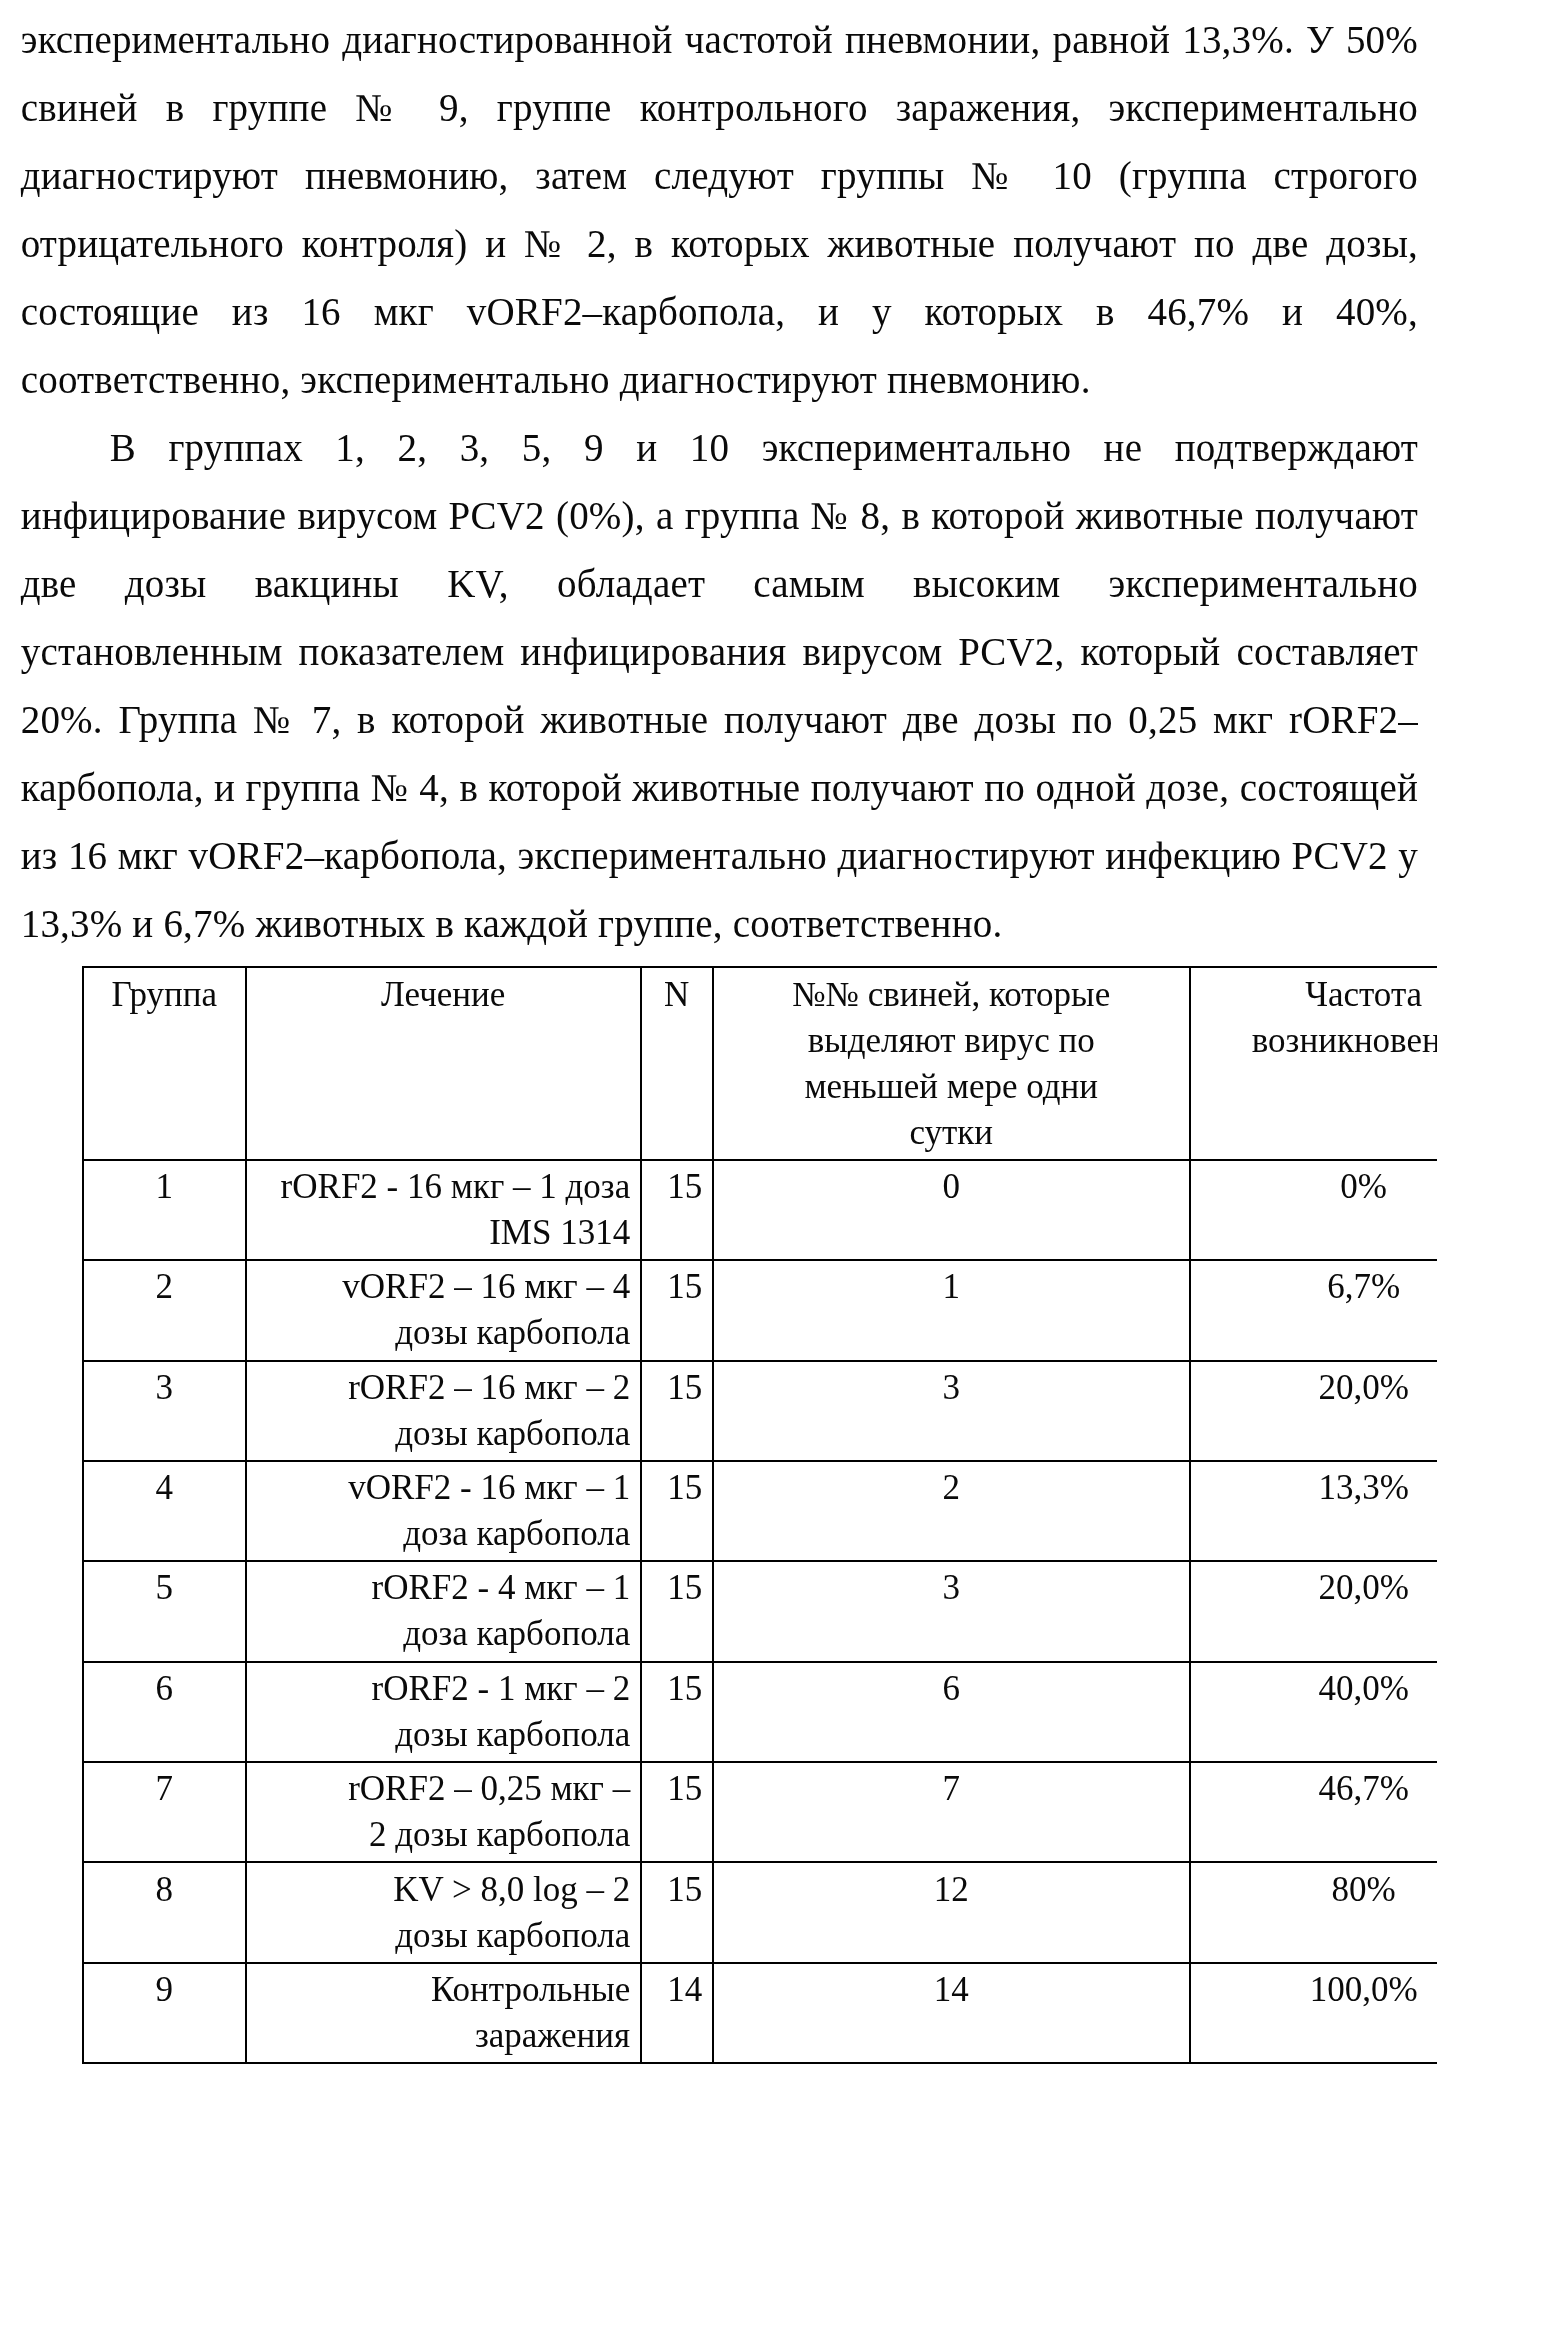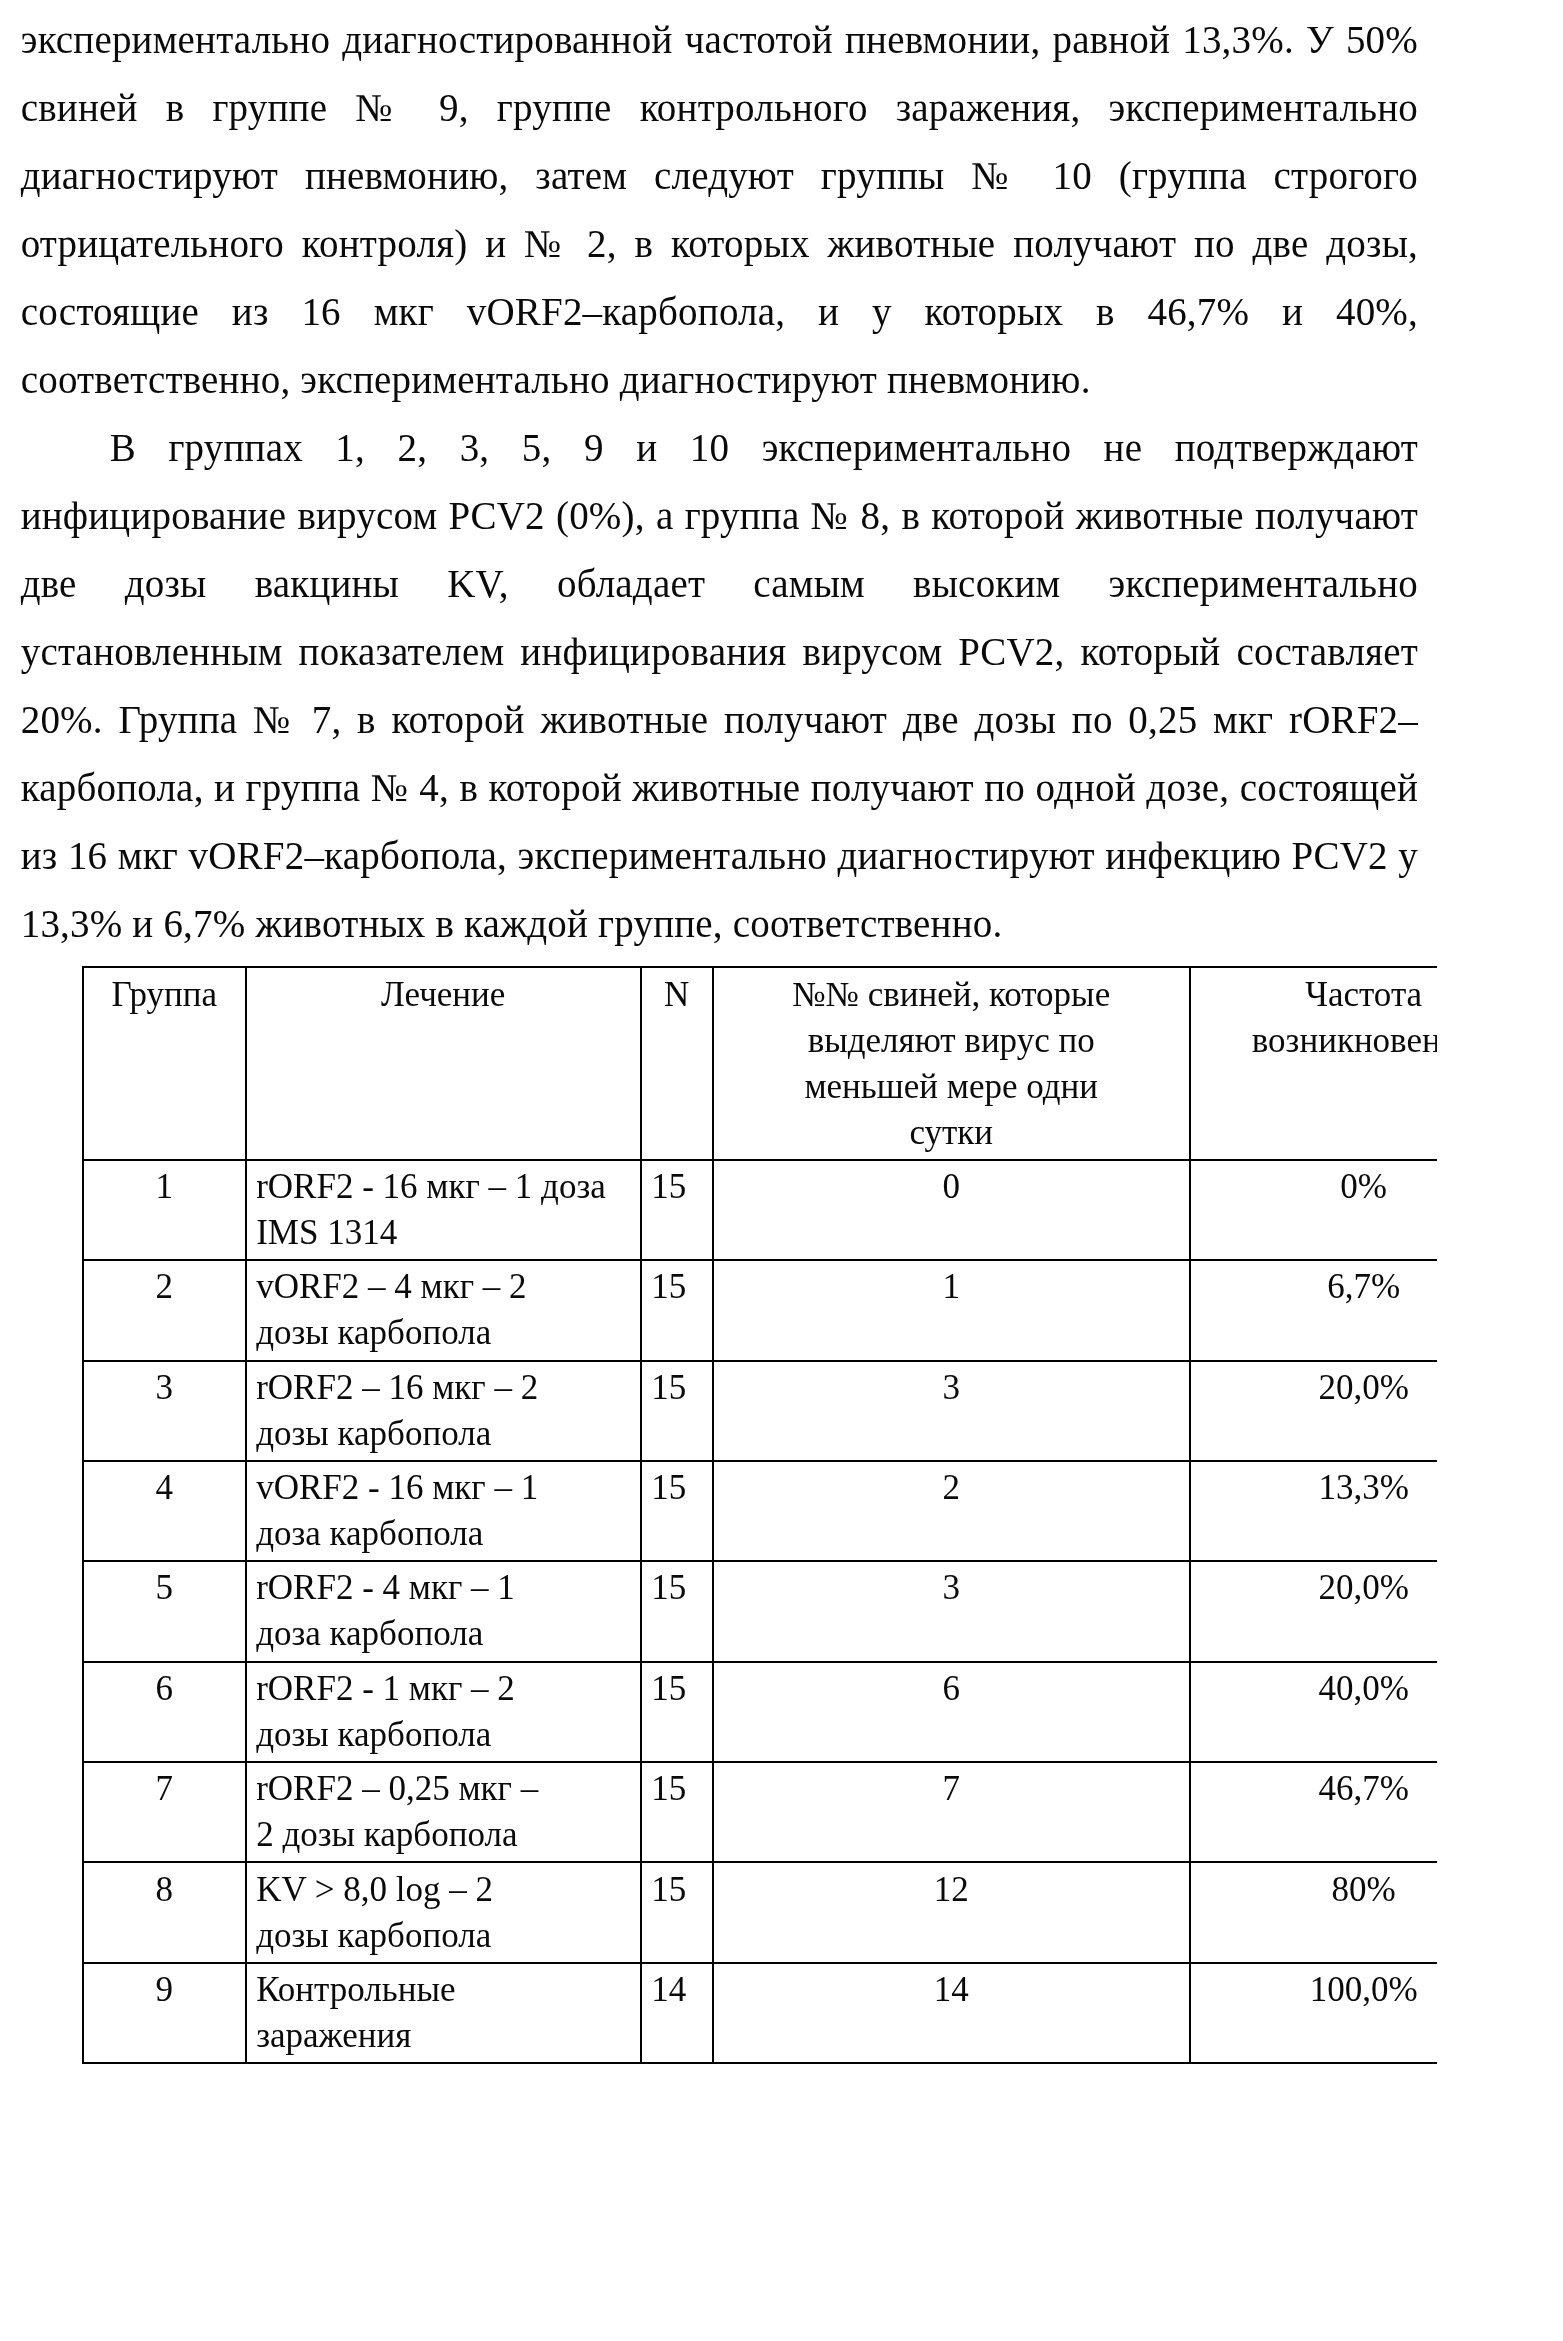--- a/index.html
+++ b/index.html
@@ -46,21 +46,21 @@
     white-space: pre-line;
     font-weight: normal;
   }
   table.results th { text-align: center; }
   .col-group   { width: 163px; }
   .col-treat   { width: 395px; }
   .col-n       { width: 72px; }
   .col-pigs    { width: 477px; }
   .col-rate    { width: 348px; }
   td.c { text-align: center; }
-  td.l { text-align: left; }
+  td.l { text-align: right; }
 </style>
 </head>
 <body>
 
 <div class="page">
 
   <p class="para">экспериментально диагностированной частотой пневмонии, равной 13,3%. У 50% свиней в группе № 9, группе контрольного заражения, экспериментально диагностируют пневмонию, затем следуют группы № 10 (группа строгого отрицательного контроля) и № 2, в которых животные получают по две дозы, состоящие из 16 мкг vORF2–карбопола, и у которых в 46,7% и 40%, соответственно, экспериментально диагностируют пневмонию.</p>
   <p class="para indent">В группах 1, 2, 3, 5, 9 и 10 экспериментально не подтверждают инфицирование вирусом PCV2 (0%), а группа № 8, в которой животные получают две дозы вакцины KV, обладает самым высоким экспериментально установленным показателем инфицирования вирусом PCV2, который составляет 20%. Группа № 7, в которой животные получают две дозы по 0,25 мкг rORF2–карбопола, и группа № 4, в которой животные получают по одной дозе, состоящей из 16 мкг vORF2–карбопола, экспериментально диагностируют инфекцию PCV2 у 13,3% и 6,7% животных в каждой группе, соответственно.</p>
 
   <table class="results">
@@ -88,21 +88,21 @@
       <tr>
         <td class="c">1</td>
         <td class="l">rORF2 - 16 мкг – 1 доза
 IMS 1314</td>
         <td class="l">15</td>
         <td class="c">0</td>
         <td class="c">0%</td>
       </tr>
       <tr>
         <td class="c">2</td>
-        <td class="l">vORF2 – 4 мкг – 2
+        <td class="l">vORF2 – 16 мкг – 4
 дозы карбопола</td>
         <td class="l">15</td>
         <td class="c">1</td>
         <td class="c">6,7%</td>
       </tr>
       <tr>
         <td class="c">3</td>
         <td class="l">rORF2 – 16 мкг – 2
 дозы карбопола</td>
         <td class="l">15</td>

